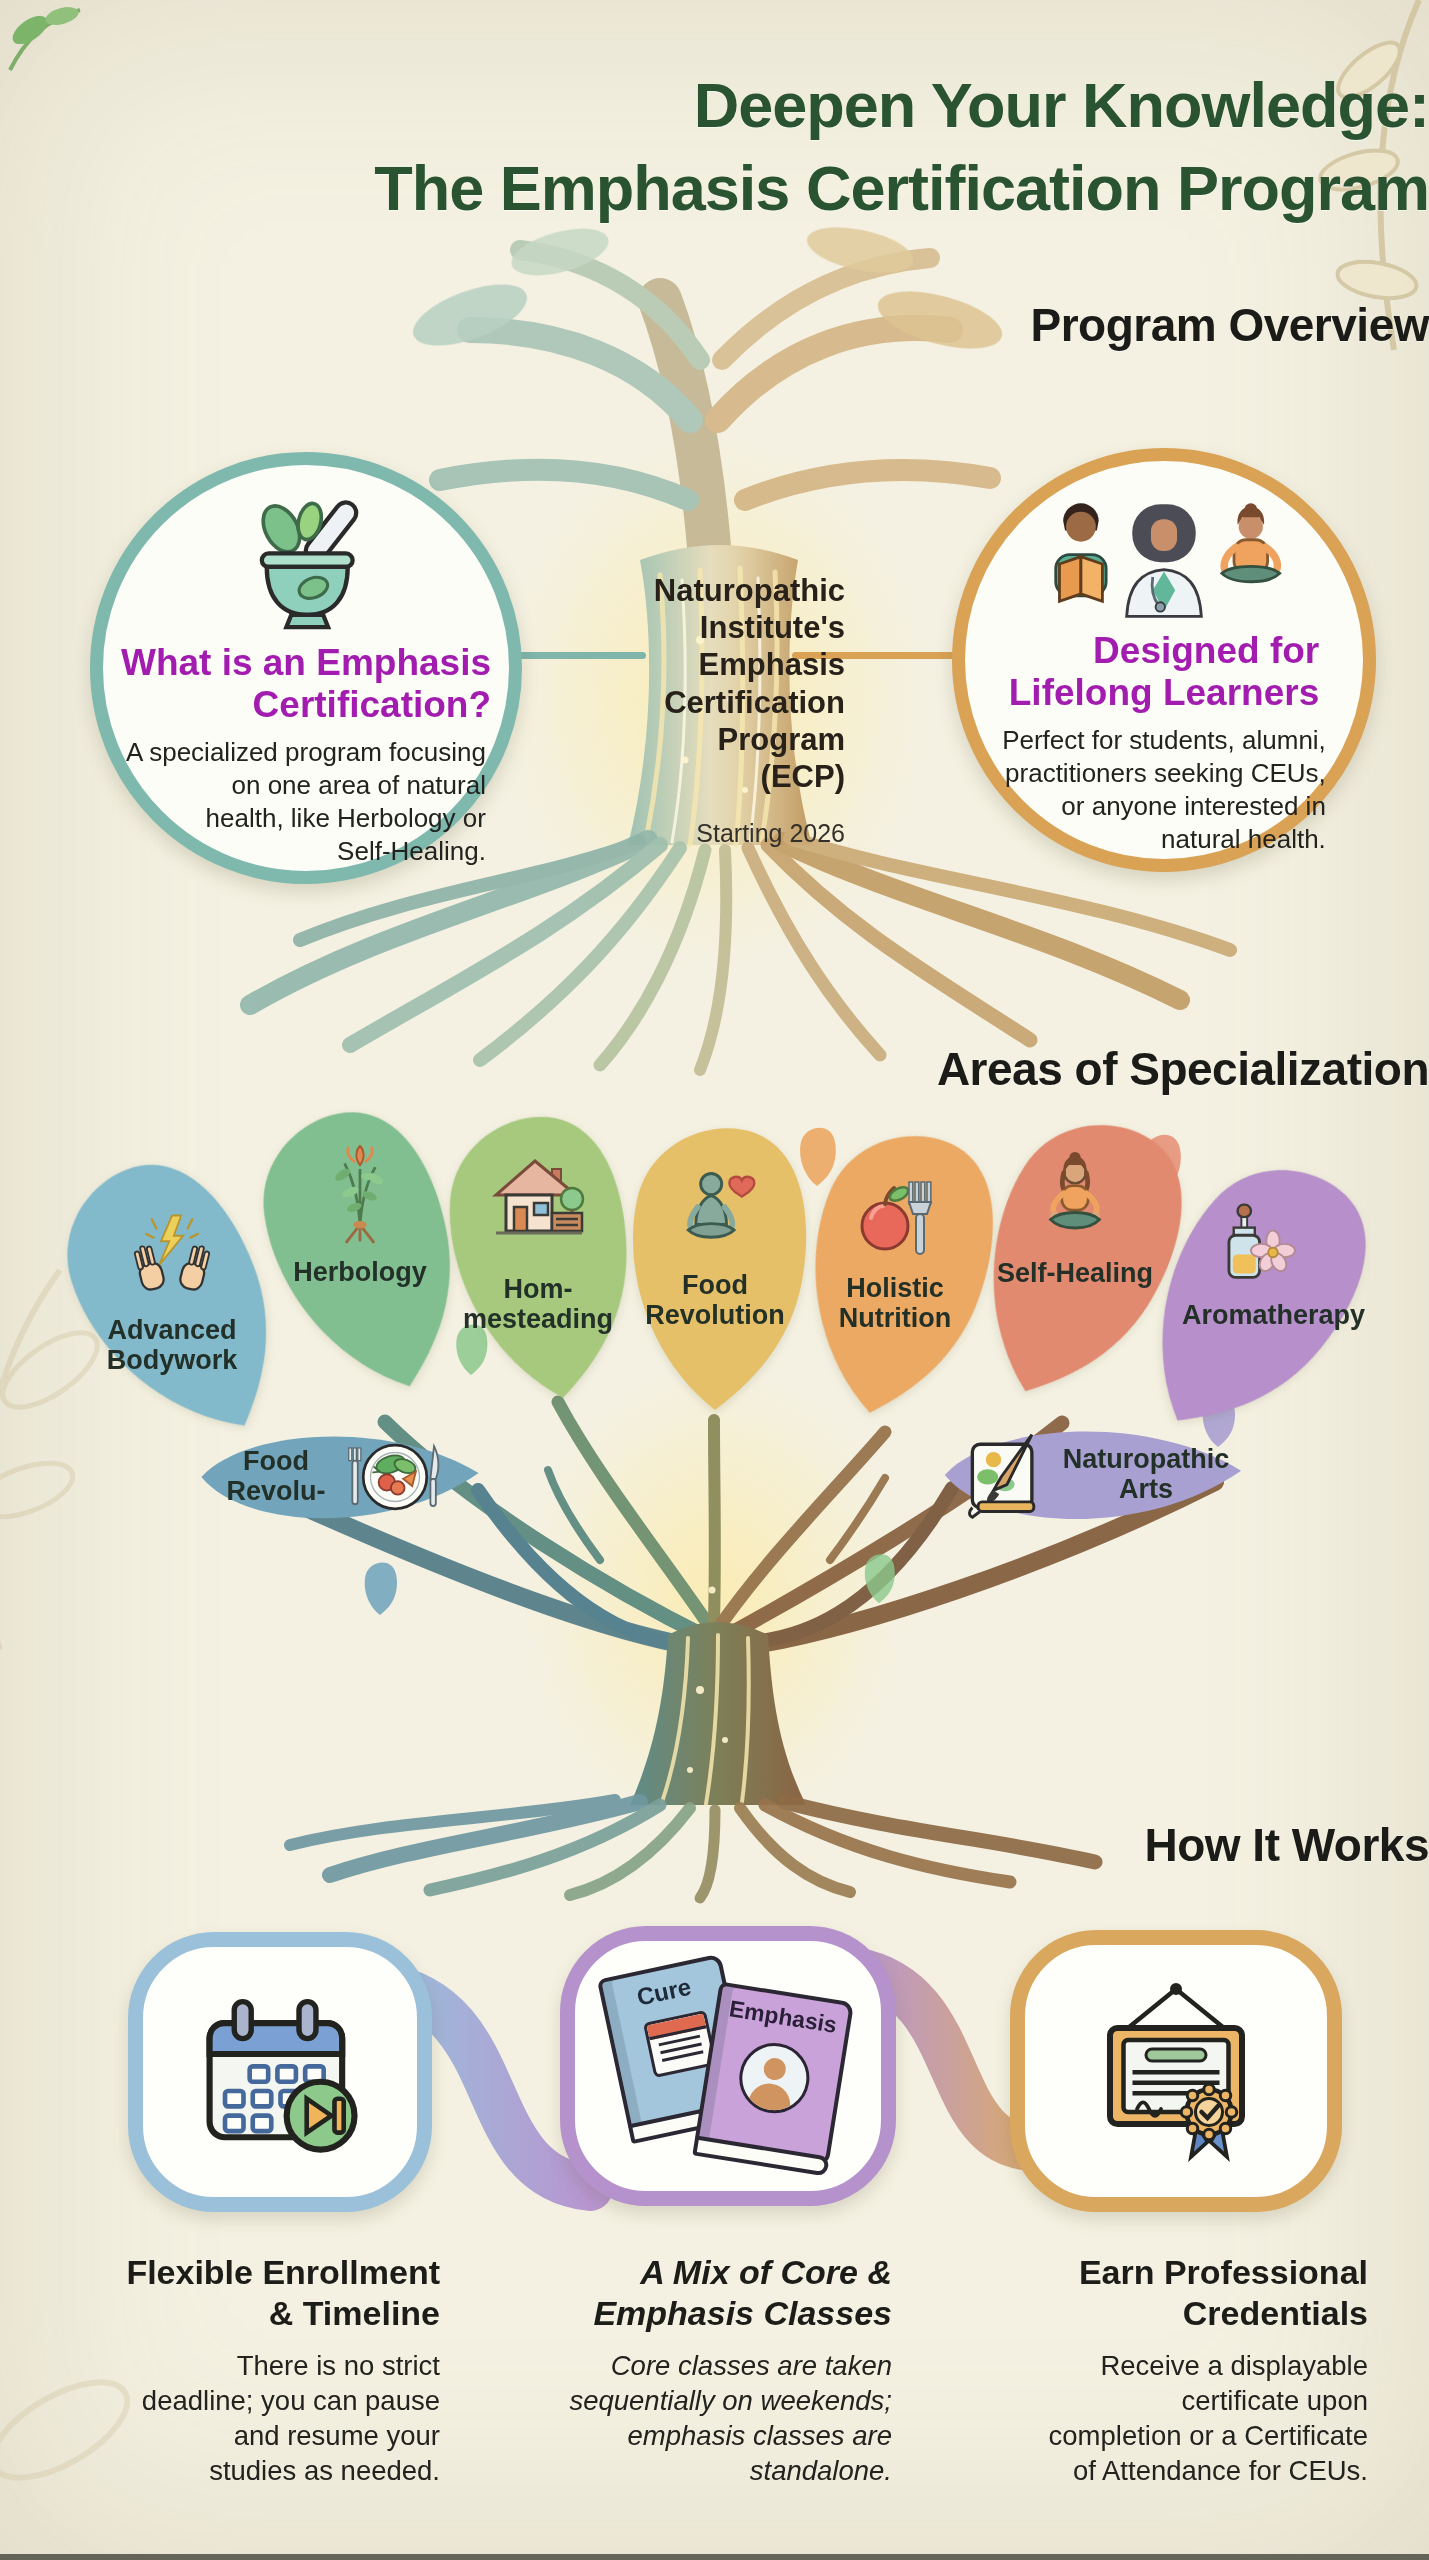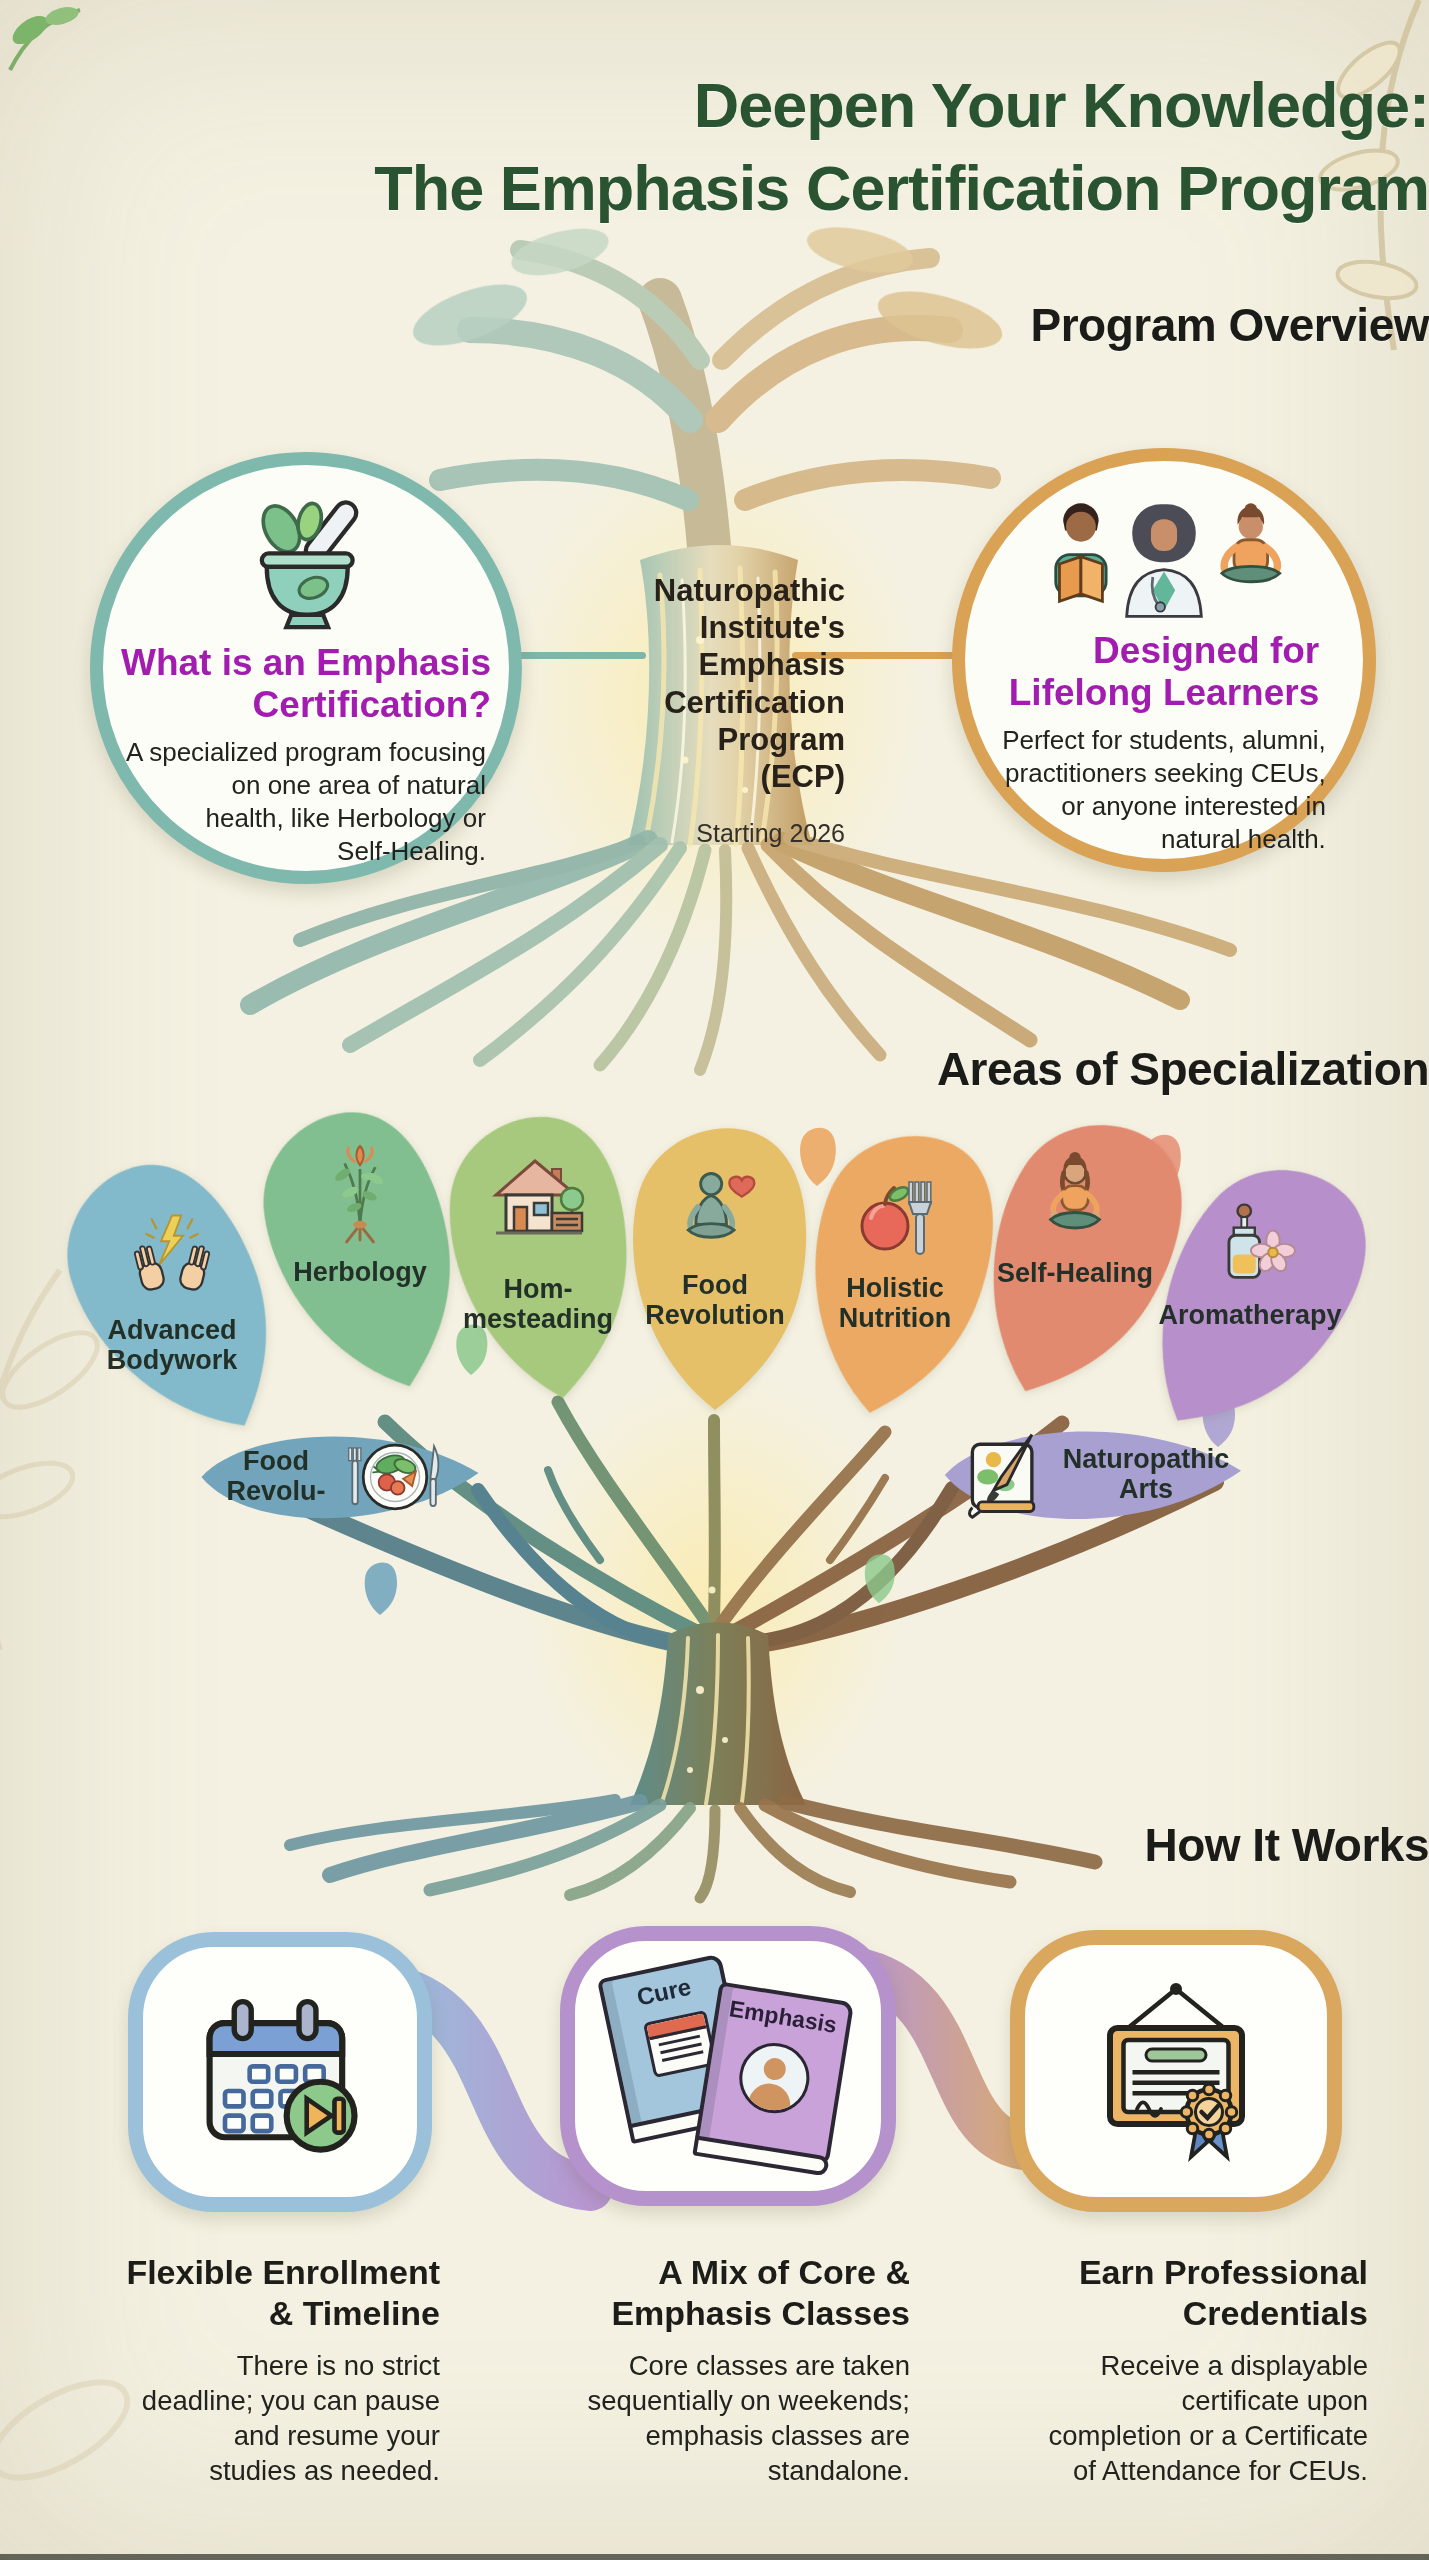--- a/index.html
+++ b/index.html
@@ -438,21 +438,21 @@
         <rect x="32" y="60" width="24" height="20" rx="5" fill="#f0c05a"></rect>
         <g>
           <ellipse cx="74" cy="46" rx="7" ry="11" fill="#f2cfd8" stroke="#b58a94" stroke-width="2"></ellipse>
           <ellipse cx="86" cy="56" rx="11" ry="7" fill="#f2cfd8" stroke="#b58a94" stroke-width="2"></ellipse>
           <ellipse cx="62" cy="56" rx="11" ry="7" fill="#f2cfd8" stroke="#b58a94" stroke-width="2"></ellipse>
           <ellipse cx="68" cy="68" rx="7" ry="10" fill="#f2cfd8" stroke="#b58a94" stroke-width="2" transform="rotate(30 68 68)"></ellipse>
           <ellipse cx="80" cy="68" rx="7" ry="10" fill="#f2cfd8" stroke="#b58a94" stroke-width="2" transform="rotate(-30 80 68)"></ellipse>
           <circle cx="74" cy="58" r="5" fill="#e8b84a" stroke="#b58a3a" stroke-width="2"></circle>
         </g>
       </svg>
-      <div class="leaf-label pre" style="margin-top:14px;">Aromatherapy</div>
+      <div class="leaf-label pre" style="margin-top:14px;text-align:right;">Aromatherapy</div>
     </div>
   </div>
 
   <div class="abs side-leaf" style="left:195px;top:1402px;">
     <svg class="side-shape" viewBox="0 0 360 150">
         <use href="#sideLeafShape" style="fill: rgb(114, 165, 187);"></use>
       </svg>
     <div class="side-content">
       <div class="leaf-label pre" style="width:auto;">Food
 Revolu-</div>
@@ -585,21 +585,21 @@
   </div>
 
   <div class="abs step-col center" style="left:60px;top:2252px;">
     <div class="step-title pre">Flexible Enrollment
 &amp; Timeline</div>
     <div class="step-body pre">There is no strict
 deadline; you can pause
 and resume your
 studies as needed.</div>
   </div>
-  <div class="abs step-col center" style="left:530px;top:2252px;">
+  <div class="abs step-col center" style="left:512px;top:2252px;font-style:italic;">
     <div class="step-title pre">A Mix of Core &amp;
 Emphasis Classes</div>
     <div class="step-body pre">Core classes are taken
 sequentially on weekends;
 emphasis classes are
 standalone.</div>
   </div>
   <div class="abs step-col center" style="left:988px;top:2252px;">
     <div class="step-title pre">Earn Professional
 Credentials</div>

